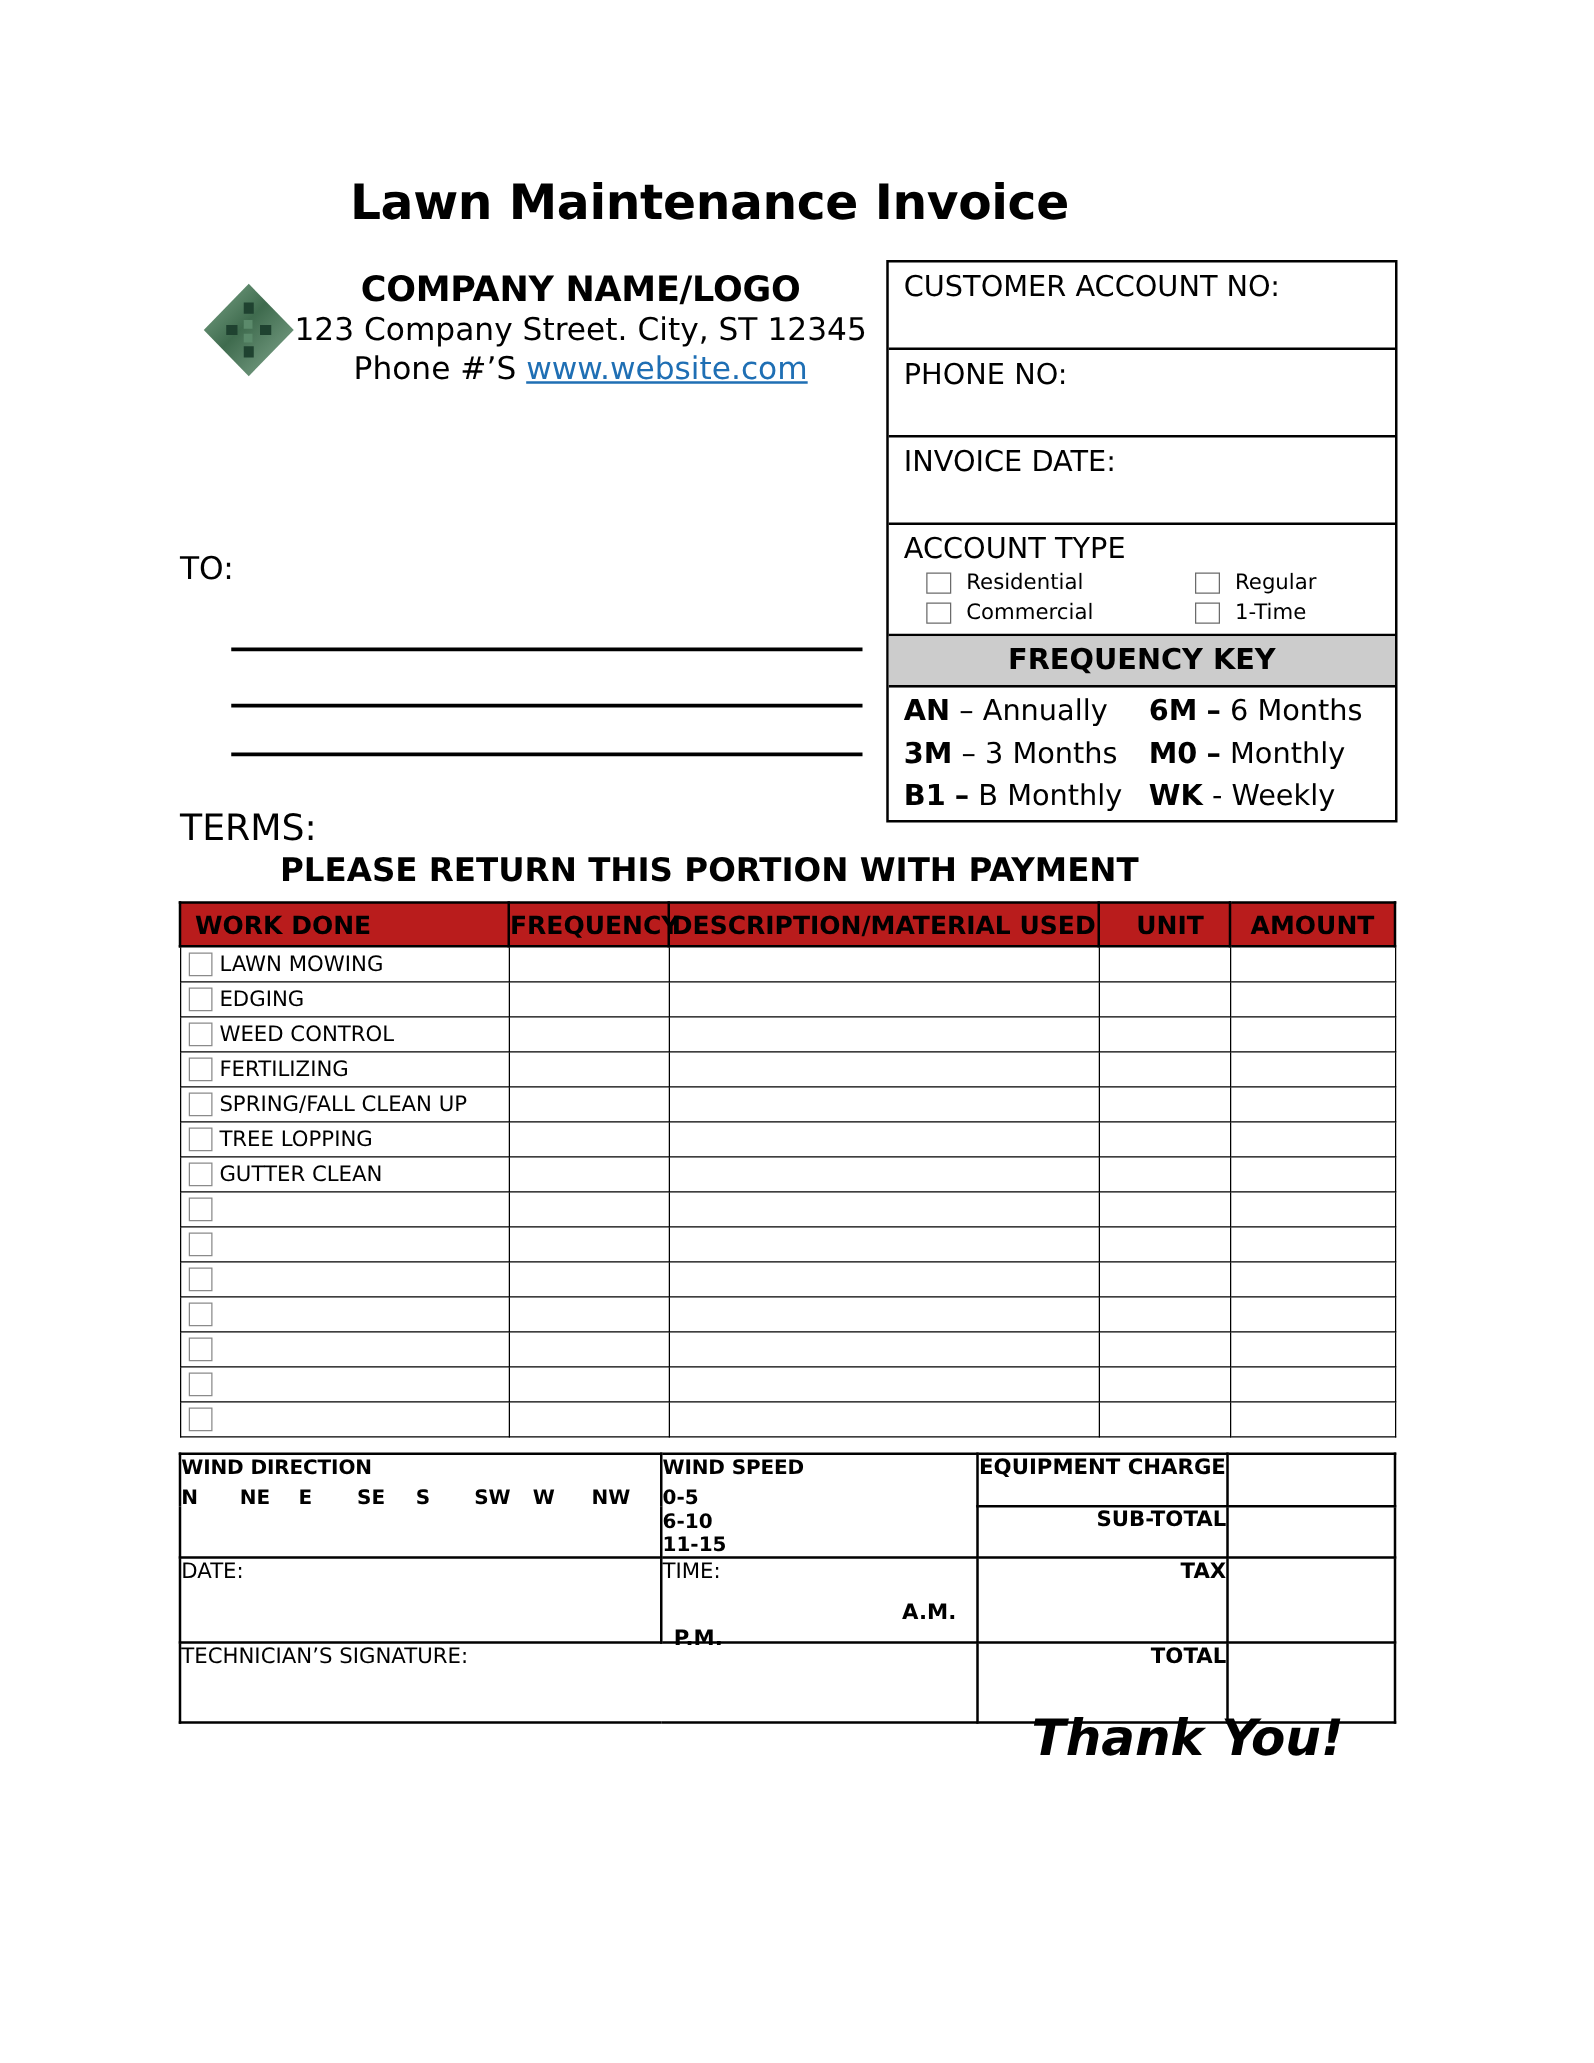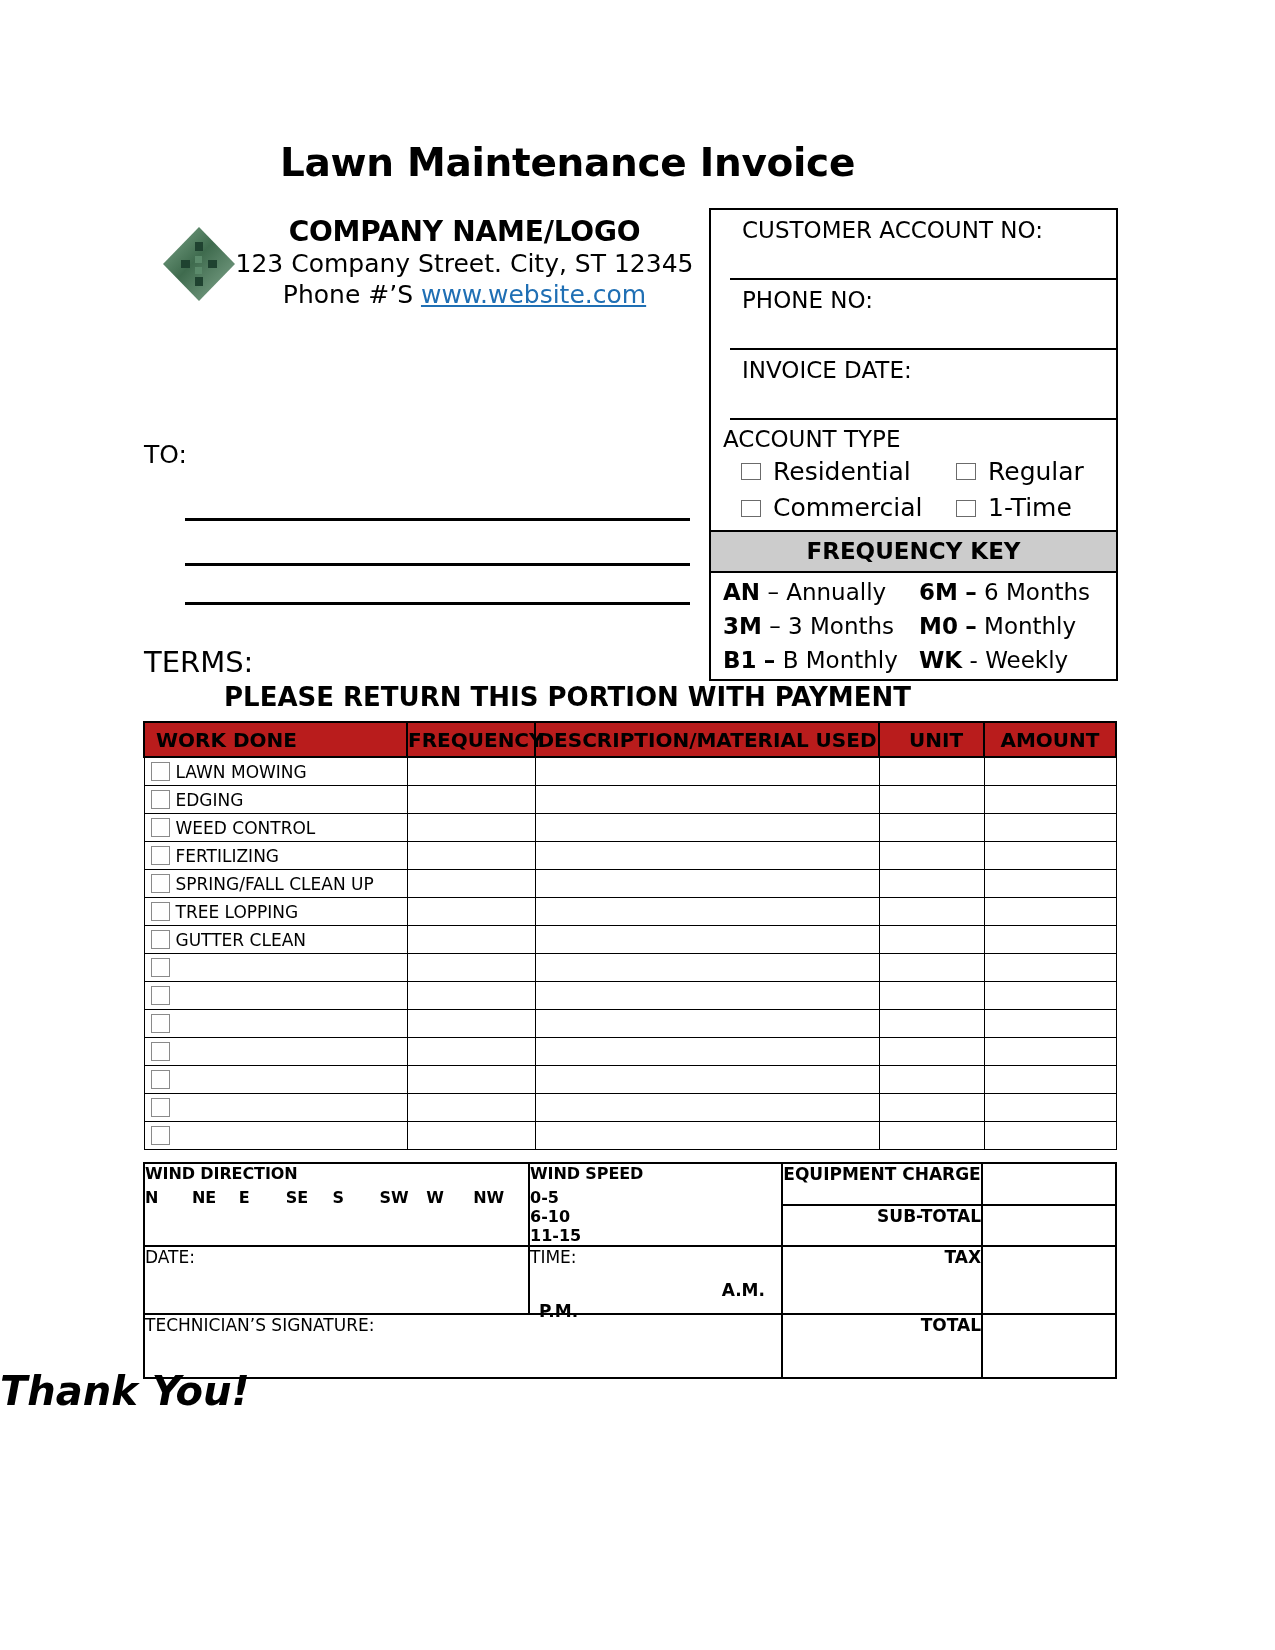--- a/index.html
+++ b/index.html
@@ -109,30 +109,30 @@
     width: 409px;
     border: 2px solid #000;
     box-sizing: border-box;
   }
   .info-row {
     border-bottom: 2px solid #000;
     padding: 7px 0 7px 12px;
     font-size: 23px;
     box-sizing: border-box;
   }
-  .info-row.tall { height: 70px; margin-left: 19px; }
+  .info-row.tall { height: 70px; }
   .acct-type {
     border-bottom: 2px solid #000;
     padding: 5px 0 4px 12px;
     box-sizing: border-box;
   }
   .acct-title { font-size: 23px; line-height: 1.25; }
   .acct-grid {
     display: flex;
-    font-size: 25px;
+    font-size: 17px;
     line-height: 1.45;
   }
   .acct-col { display: flex; flex-direction: column; }
   .acct-col.c1 { width: 205px; padding-left: 18px; }
   .acct-col.c2 { padding-left: 10px; }
   .cb-item { display: flex; align-items: center; gap: 12px; }
   .cbox {
     display: inline-block;
     width: 18px;
     height: 15px;
@@ -261,20 +261,21 @@
   .ampm-a { position: absolute; right: 16px; top: 33px; font-size: 17px; font-weight: bold; }
   .ampm-p { position: absolute; left: 9px; top: 54px; font-size: 17px; font-weight: bold; }
   .sig-cell { padding: 6px 0 0 9px; font-size: 17px; height: 62px; }
 
   
   .thank-you {
     position: absolute;
     left: 0;
     top: 1368px;
     width: 1075px;
+    text-align: right;
     font-size: 40px;
     font-weight: bold;
     font-style: italic;
   }
 </style>
 </head>
 <body>
 
 <div class="page">
 

